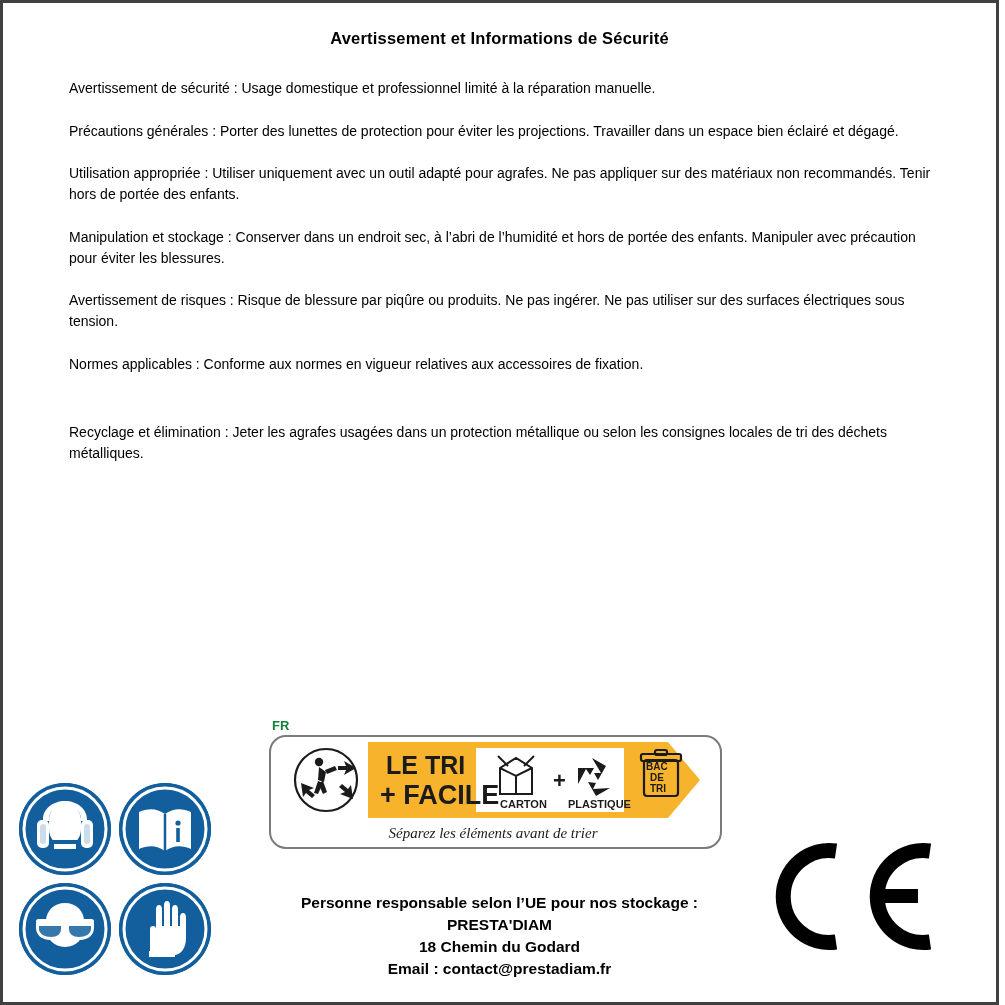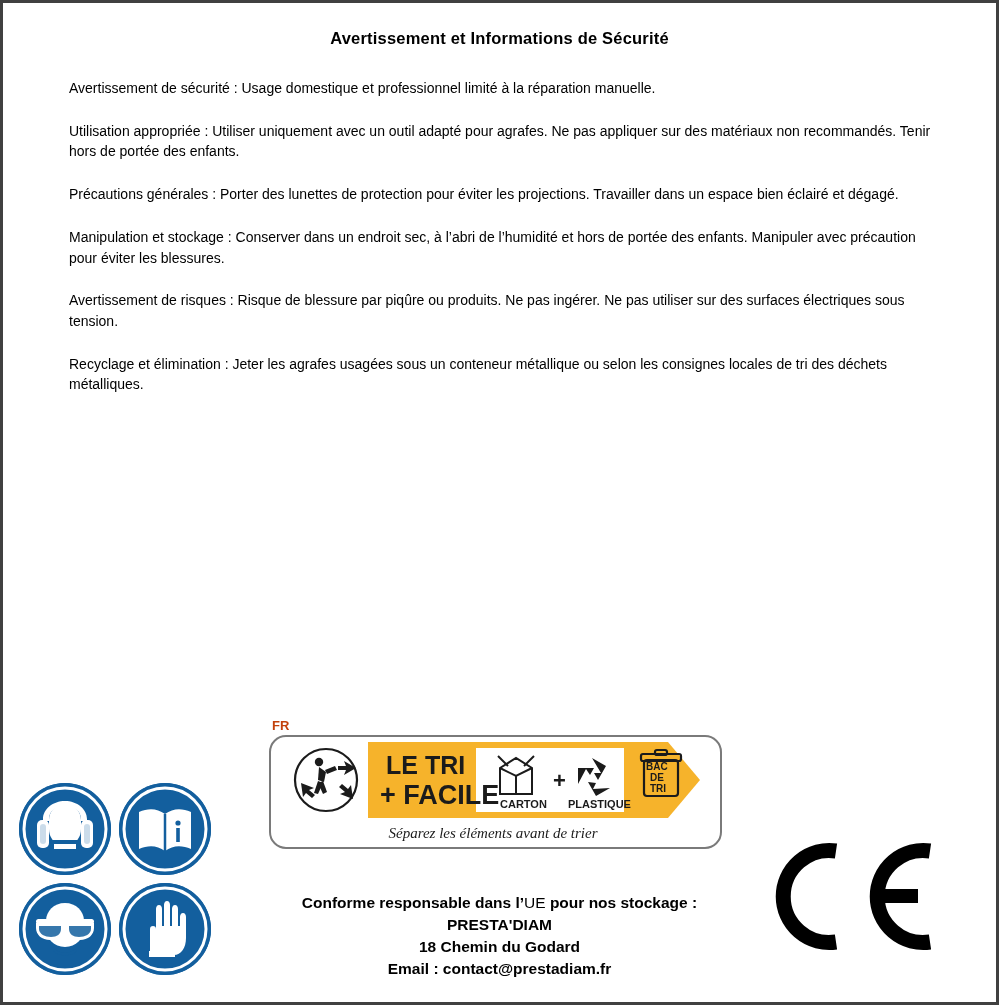--- a/index.html
+++ b/index.html
@@ -66,21 +66,21 @@
     top: 715px;
     width: 455px;
     height: 140px;
   }
   .fr-tag {
     position: absolute;
     left: 4px;
     top: 0px;
     font-size: 13px;
     font-weight: bold;
-    color: #c2410c;
+    color: #15803d;
     font-family: "Liberation Sans", sans-serif;
   }
 
   
   .ce-mark {
     position: absolute;
     right: 56px;
     bottom: 48px;
     width: 170px;
     height: 115px;
@@ -91,36 +91,37 @@
     position: absolute;
     left: 0;
     right: 0;
     bottom: 22px;
     text-align: center;
     font-size: 15.5px;
     font-weight: bold;
     line-height: 1.42;
   }
   .resp-block .line { display: block; }
-  .resp-block .ue { font-weight: normal; }
+  .resp-block .ue { font-weight: bold; }
 </style>
 </head>
 <body>
 
 <div id="page">
 
   <div class="title">Avertissement et Informations de Sécurité</div>
 
   <div class="body-text">
     <p class="para">Avertissement de sécurité : Usage domestique et professionnel limité à la réparation manuelle.</p>
+    <p class="para">Précautions générales : Porter des lunettes de protection pour éviter les projections. Travailler dans un espace bien éclairé et dégagé.</p>
     <p class="para">Utilisation appropriée : Utiliser uniquement avec un outil adapté pour agrafes. Ne pas appliquer sur des matériaux non recommandés. Tenir hors de portée des enfants.</p>
-    <p class="para">Précautions générales : Porter des lunettes de protection pour éviter les projections. Travailler dans un espace bien éclairé et dégagé.</p>
     <p class="para">Manipulation et stockage : Conserver dans un endroit sec, à l’abri de l’humidité et hors de portée des enfants. Manipuler avec précaution pour éviter les blessures.</p>
     <p class="para">Avertissement de risques : Risque de blessure par piqûre ou produits. Ne pas ingérer. Ne pas utiliser sur des surfaces électriques sous tension.</p>
-    <p class="para">Recyclage et élimination : Jeter les agrafes usagées sous un conteneur métallique ou selon les consignes locales de tri des déchets métalliques.</p>
+    <p class="para gap-extra">Normes applicables : Conforme aux normes en vigueur relatives aux accessoires de fixation.</p>
+    <p class="para">Recyclage et élimination : Jeter les agrafes usagées dans un protection métallique ou selon les consignes locales de tri des déchets métalliques.</p>
   </div>
 
   <div class="picto-grid">
     <div class="picto-row">
 
       <div class="picto">
         <svg width="92" height="92" viewBox="0 0 92 92" aria-hidden="true">
           <circle cx="46" cy="46" r="46" fill="#135f9e"></circle>
           <circle cx="46" cy="46" r="41" fill="none" stroke="#ffffff" stroke-width="3"></circle>
 
@@ -235,19 +236,19 @@
 
   <div class="ce-mark">
     <svg width="170" height="115" viewBox="0 0 170 115" aria-hidden="true">
       <path d="M66 12 A46 46 0 1 0 66 103" fill="none" stroke="#000000" stroke-width="15"></path>
       <path d="M160 12 A46 46 0 1 0 160 103" fill="none" stroke="#000000" stroke-width="15"></path>
       <rect x="104" y="50" width="44" height="14" fill="#000000"></rect>
     </svg>
   </div>
 
   <div class="resp-block">
-    <span class="line"><span>Conforme responsable dans l’</span><span class="ue">UE</span><span> pour nos stockage :</span></span>
+    <span class="line"><span>Personne responsable selon l’</span><span class="ue">UE</span><span> pour nos stockage :</span></span>
     <span class="line">PRESTA'DIAM</span>
     <span class="line">18 Chemin du Godard</span>
     <span class="line">Email : contact@prestadiam.fr</span>
   </div>
 
 </div>
 
 </body></html>

